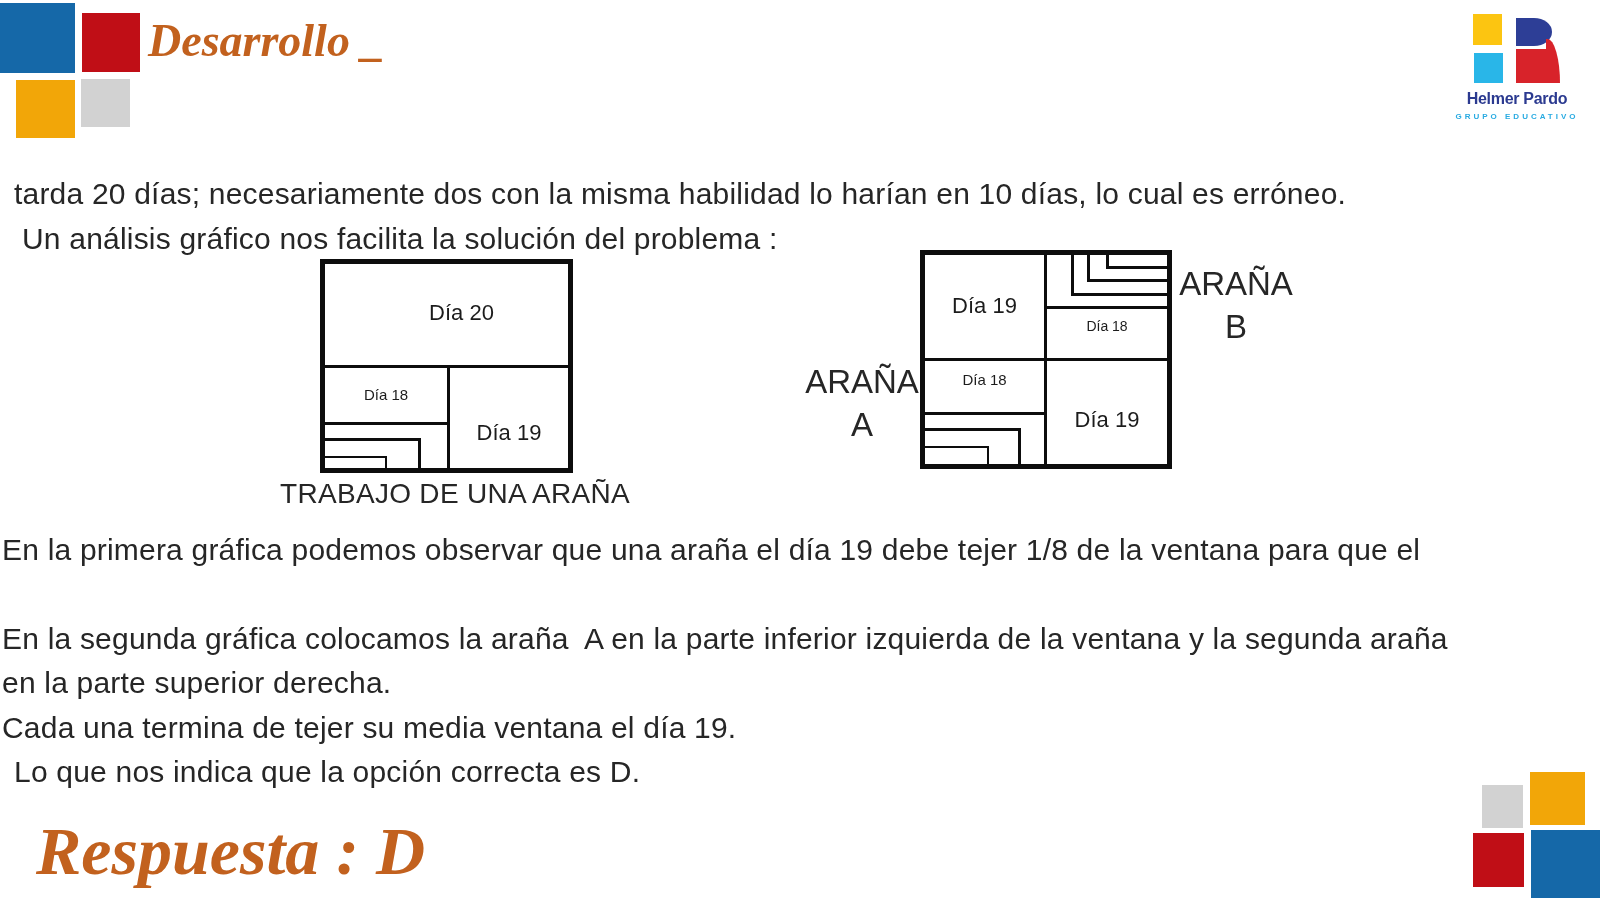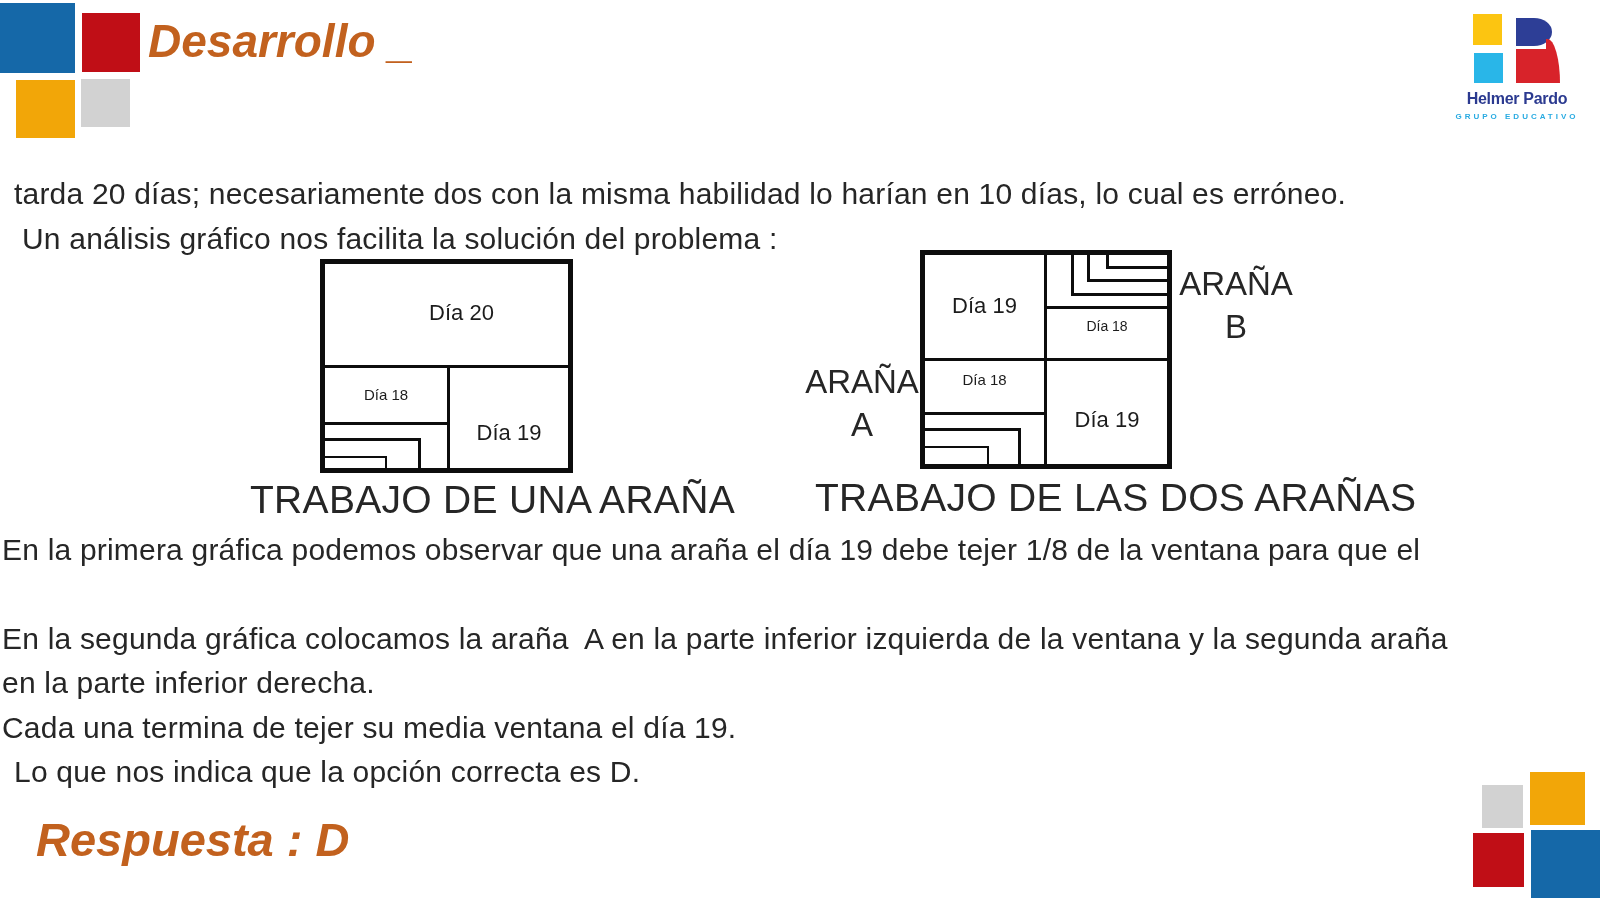--- a/index.html
+++ b/index.html
@@ -3,24 +3,24 @@
 <meta charset="utf-8">
 <style>
   html,body { margin:0; padding:0; background:#ffffff; }
   #stage {
     position:relative; width:1600px; height:900px; background:#fff;
     font-family:"Liberation Sans", sans-serif; overflow:hidden;
   }
   .sq { position:absolute; }
   .t { position:absolute; white-space:pre; font-size:30px; color:var(--text); letter-spacing:.2px; }
   .script {
-    position:absolute; font-family:Liberation Sans, sans-serif; font-style:italic;
+    position:absolute; font-family:Liberation Serif, serif; font-style:italic;
     font-weight:bold; color:var(--script); white-space:pre;
   }
-  .cap { position:absolute; font-size:39px; color:var(--text); text-align:center; white-space:pre; letter-spacing:.3px; }
+  .cap { position:absolute; font-size:28px; color:var(--text); text-align:center; white-space:pre; letter-spacing:.3px; }
   .spider { position:absolute; font-size:33px; color:var(--text); text-align:center; line-height:43px; white-space:pre-line; }
   .diagram { position:absolute; border:5px solid var(--line); background:#fff; }
   .ln { position:absolute; background:var(--line); }
   .dlabel { position:absolute; text-align:center; color:#1c1c1c; white-space:pre; }
   
   .logo-yellow { left:1473px; top:14px; width:29px; height:31px; background:var(--logo-yellow); }
   .logo-cyan   { left:1474px; top:53px; width:29px; height:30px; background:var(--logo-cyan); }
   .logo-bluep  { position:absolute; left:1516px; top:18px; width:36px; height:28px;
                  background:var(--logo-blue); border-radius:0 55% 55% 0; }
   .logo-redp   { position:absolute; left:1516px; top:49px; width:36px; height:34px; background:var(--logo-red); }
@@ -89,28 +89,27 @@
 
     <div class="dlabel" style="left:0;top:38px;width:119px;font-size:22px">Día 19</div>
     <div class="dlabel" style="left:122px;top:63px;width:120px;font-size:14px">Día 18</div>
     <div class="dlabel" style="left:0;top:116px;width:119px;font-size:15px">Día 18</div>
     <div class="dlabel" style="left:122px;top:152px;width:120px;font-size:22px">Día 19</div>
   </div>
   <div class="spider" style="left:780px;top:360px;width:164px">ARAÑA
 A</div>
   <div class="spider" style="left:1154px;top:262px;width:164px">ARAÑA
 B</div>
-  <div class="cap" style="left:815px;top:476px;width:480px">TRABAJO DE LAS DOS ARAÑAS</div>
 
   <div class="t" style="left:2px;top:533px">En la primera gráfica podemos observar que una araña el día 19 debe tejer 1/8 de la ventana para que el</div>
   <div class="t" style="left:2px;top:622px">En la segunda gráfica colocamos la araña  A en la parte inferior izquierda de la ventana y la segunda araña</div>
-  <div class="t" style="left:2px;top:666px">en la parte inferior derecha.</div>
+  <div class="t" style="left:2px;top:666px">en la parte superior derecha.</div>
   <div class="t" style="left:2px;top:711px">Cada una termina de tejer su media ventana el día 19.</div>
   <div class="t" style="left:14px;top:755px">Lo que nos indica que la opción correcta es D.</div>
 
-  <div class="script" style="left:36px;top:812px;font-size:47px">Respuesta : D</div>
+  <div class="script" style="left:36px;top:812px;font-size:68px">Respuesta : D</div>
 
   <div class="sq" style="left:1482px;top:785px;width:41px;height:43px;background:var(--brand-gray)"></div>
   <div class="sq" style="left:1530px;top:772px;width:55px;height:53px;background:var(--brand-orange)"></div>
   <div class="sq" style="left:1473px;top:833px;width:51px;height:54px;background:var(--brand-red)"></div>
   <div class="sq" style="left:1531px;top:830px;width:69px;height:68px;background:var(--brand-blue)"></div>
 
 </div>
 
 </body></html>

